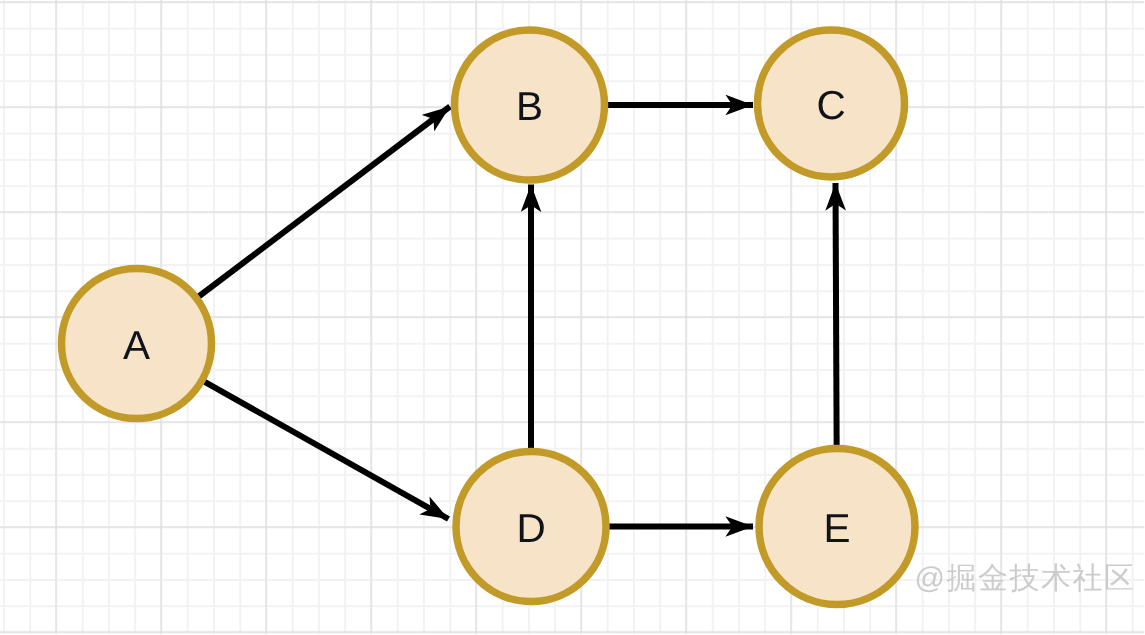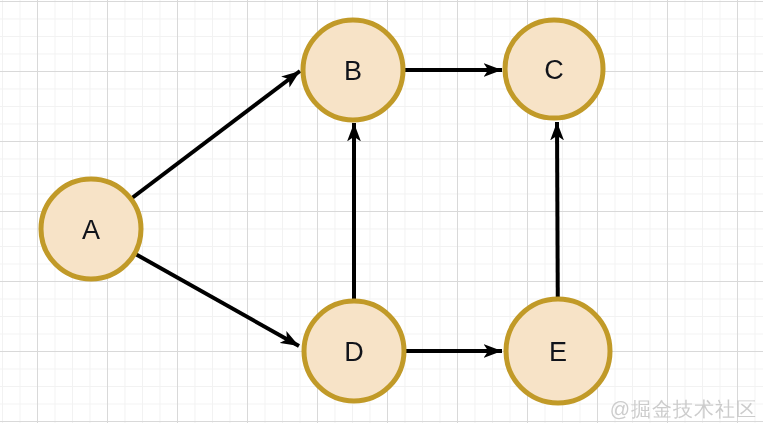--- a/index.html
+++ b/index.html
@@ -37,21 +37,21 @@
     dominant-baseline: central;
     user-select: none;
   }
   .edge-line {
     fill: none;
     stroke-linecap: butt;
   }
   #watermark {
     position: absolute;
     right: 6px;
-    bottom: 0;
+    bottom: 24px;
     font-size: 20px;
     letter-spacing: 1px;
     font-family: "Liberation Sans", sans-serif;
     opacity: 0.85;
     white-space: nowrap;
     pointer-events: none;
   }
 </style>
 </head>
 <body>

